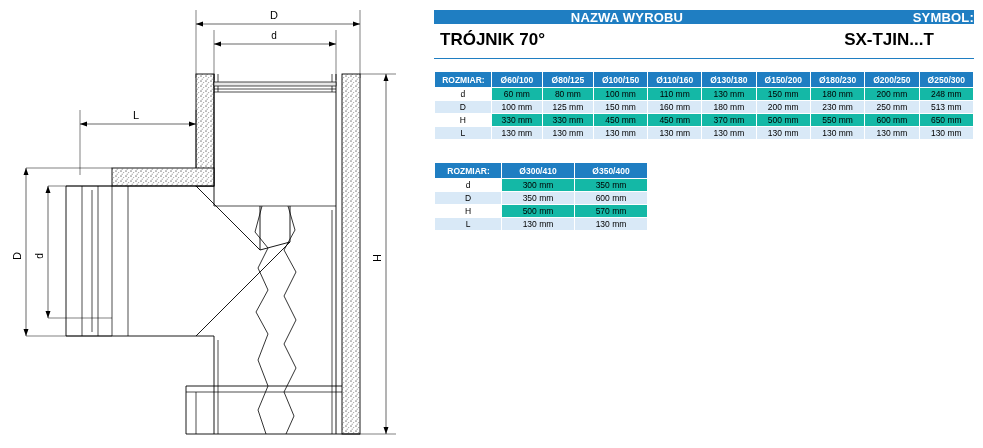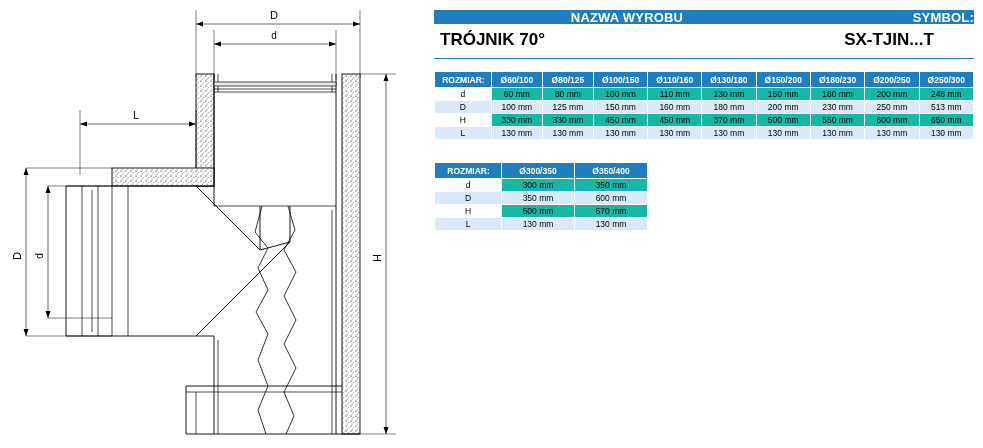--- a/index.html
+++ b/index.html
@@ -312,21 +312,21 @@
           <td>130 mm</td>
           <td>130 mm</td>
         </tr>
       </tbody>
     </table>
 
     <table class="dims" id="table2">
       <thead>
         <tr>
           <th class="rowhead">ROZMIAR:</th>
-          <th class="dim-cell2">Ø300/350</th>
+          <th class="dim-cell2">Ø300/410</th>
           <th class="dim-cell2">Ø350/400</th>
         </tr>
       </thead>
       <tbody>
         <tr class="odd">
           <td class="rowhead">d</td>
           <td>300 mm</td>
           <td>350 mm</td>
         </tr>
         <tr class="even">

